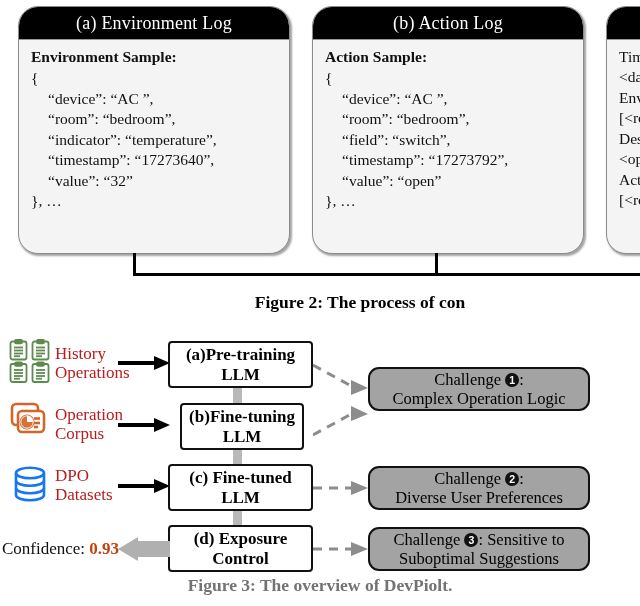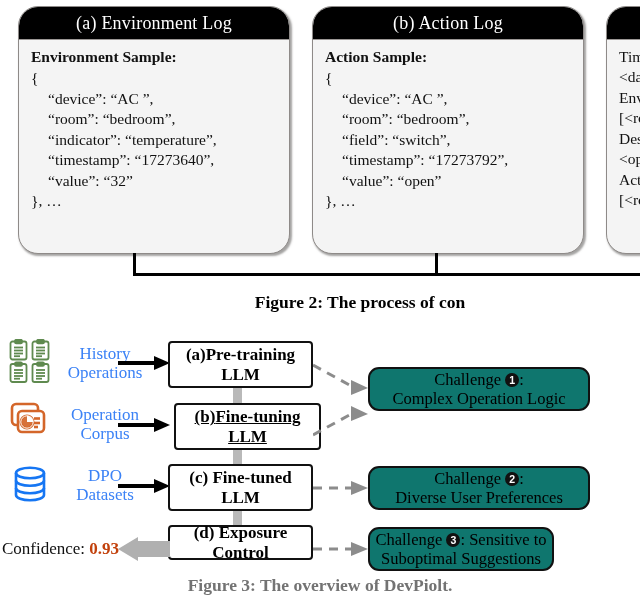--- a/index.html
+++ b/index.html
@@ -57,33 +57,33 @@
     font-weight:bold;font-size:17.5px;color:#000;
     text-align:center;white-space:nowrap;
     padding-left:80px;box-sizing:border-box;
   }
 
   
   #figure3{position:absolute;left:0;top:325px;width:640px;height:281px;}
 
   .srcicon{position:absolute;}
   .srclabel{
-    position:absolute;font-size:17px;line-height:1.12;text-align:center;color:#3b82f6;
+    position:absolute;font-size:17px;line-height:1.12;text-align:left;color:#b91c1c;
     white-space:nowrap;
   }
   .stage{
     position:absolute;box-sizing:border-box;
     border:2.4px solid #111;border-radius:4px;background:#fff;
     text-align:center;font-weight:bold;font-size:17px;line-height:1.12;
     display:flex;align-items:center;justify-content:center;color:#000;
     white-space:nowrap;
   }
   .challenge{
     position:absolute;box-sizing:border-box;
-    border:2.2px solid #111;border-radius:11px;background:#0f766e;
+    border:2.2px solid #111;border-radius:11px;background:#a3a3a3;
     text-align:center;font-size:16.5px;line-height:1.18;color:#000;
     display:flex;align-items:center;justify-content:center;
     white-space:nowrap;
   }
   .graybar{position:absolute;background:#b9b9b9;}
   #conf{
     position:absolute;font-size:17px;color:#111;white-space:nowrap;
   }
   #conf .val{color:#c2410c;font-weight:bold;}
   #fig3cap{
@@ -243,33 +243,33 @@
   <div class="graybar" style="left:233px;top:63px;width:9px;height:16px;"></div>
   <div class="graybar" style="left:233px;top:124px;width:9px;height:16px;"></div>
   <div class="graybar" style="left:233px;top:185px;width:9px;height:16px;"></div>
 
   <div class="stage" id="stage-a" style="left:168px;top:16px;width:145px;height:47px;">
     <div>
       <span>(a)</span><span>Pre-training</span><br>
       <span>LLM</span>
     </div>
   </div>
-  <div class="stage" id="stage-b" style="left:174px;top:78px;width:147px;height:47px;text-decoration:underline;">
+  <div class="stage" id="stage-b" style="left:180px;top:78px;width:124px;height:47px;">
     <div>
       <span>(b)</span><span>Fine-tuning</span><br>
       <span>LLM</span>
     </div>
   </div>
   <div class="stage" id="stage-c" style="left:168px;top:139px;width:145px;height:47px;">
     <div>
       <span>(c)</span>&nbsp;<span>Fine-tuned</span><br>
       <span>LLM</span>
     </div>
   </div>
-  <div class="stage" id="stage-d" style="left:168px;top:200px;width:145px;height:35px;">
+  <div class="stage" id="stage-d" style="left:168px;top:200px;width:145px;height:47px;">
     <div>
       <span>(d)</span>&nbsp;<span>Exposure</span><br>
       <span>Control</span>
     </div>
   </div>
 
   <svg class="abs" style="left:118px;top:212px;" width="52" height="24">
     <polygon points="52,4 20,4 20,0 0,12 20,24 20,20 52,20" fill="#b0b0b0"></polygon>
   </svg>
   <div id="conf" style="left:2px;top:214px;">
@@ -298,21 +298,21 @@
       <span>Challenge </span><span class="cnum">1</span><span>:</span><br>
       <span>Complex Operation Logic</span>
     </div>
   </div>
   <div class="challenge" style="left:368px;top:141px;width:222px;height:44px;">
     <div>
       <span>Challenge </span><span class="cnum">2</span><span>:</span><br>
       <span>Diverse User Preferences</span>
     </div>
   </div>
-  <div class="challenge" style="left:368px;top:202px;width:186px;height:44px;">
+  <div class="challenge" style="left:368px;top:202px;width:222px;height:44px;">
     <div>
       <span>Challenge </span><span class="cnum">3</span><span>: Sensitive to</span><br>
       <span>Suboptimal Suggestions</span>
     </div>
   </div>
 
   <div id="fig3cap">Figure 3: The overview of DevPiolt.</div>
 </div>
 
 </body></html>

